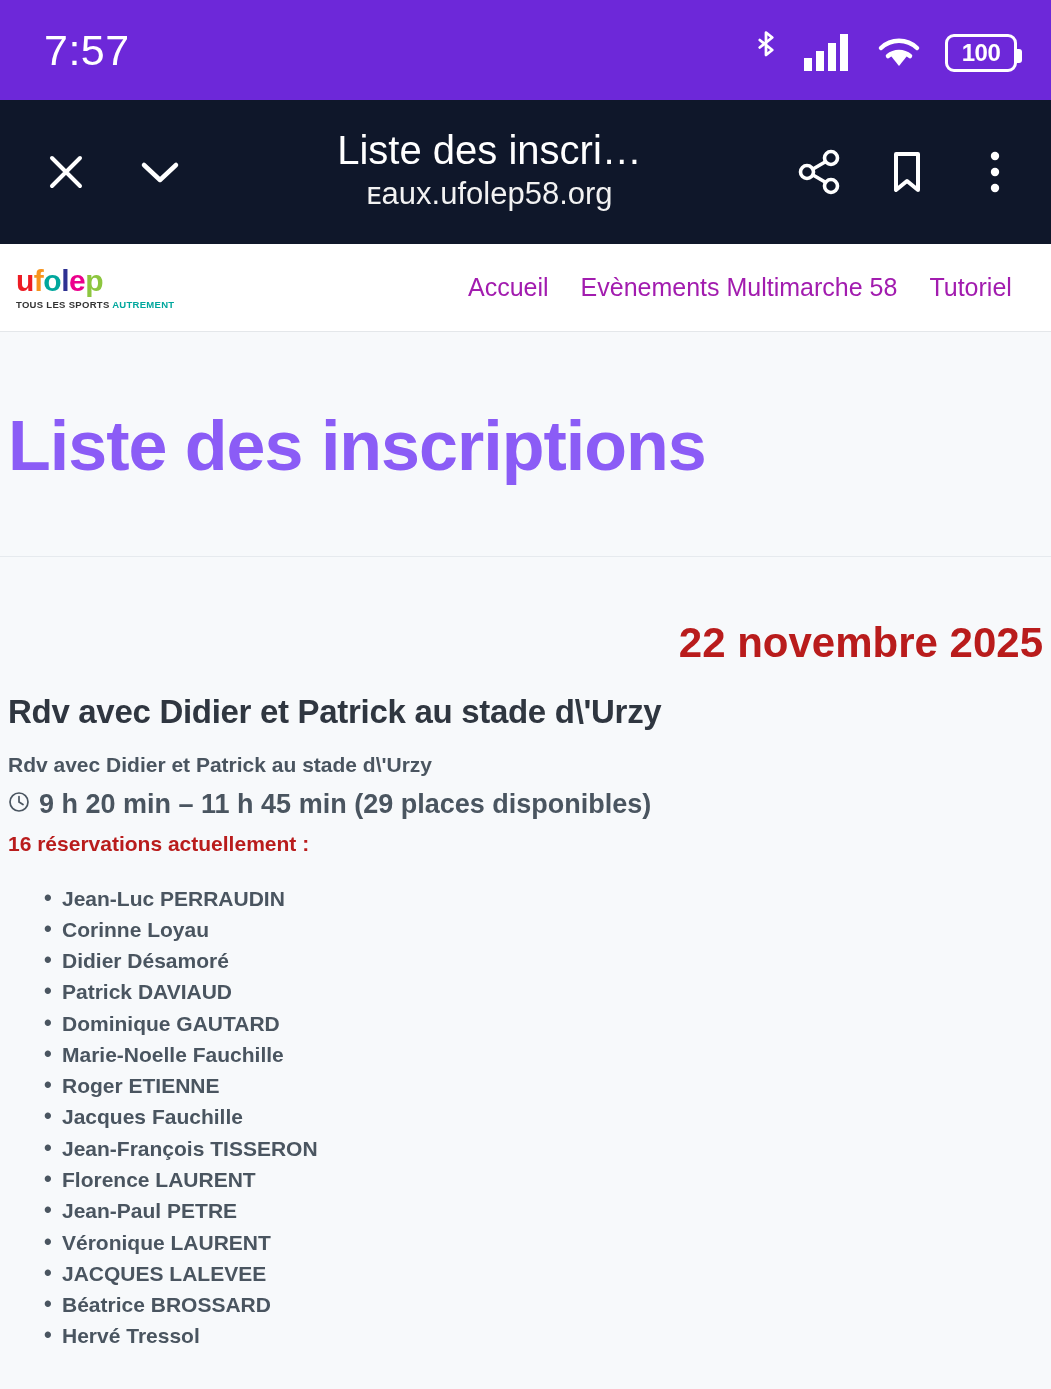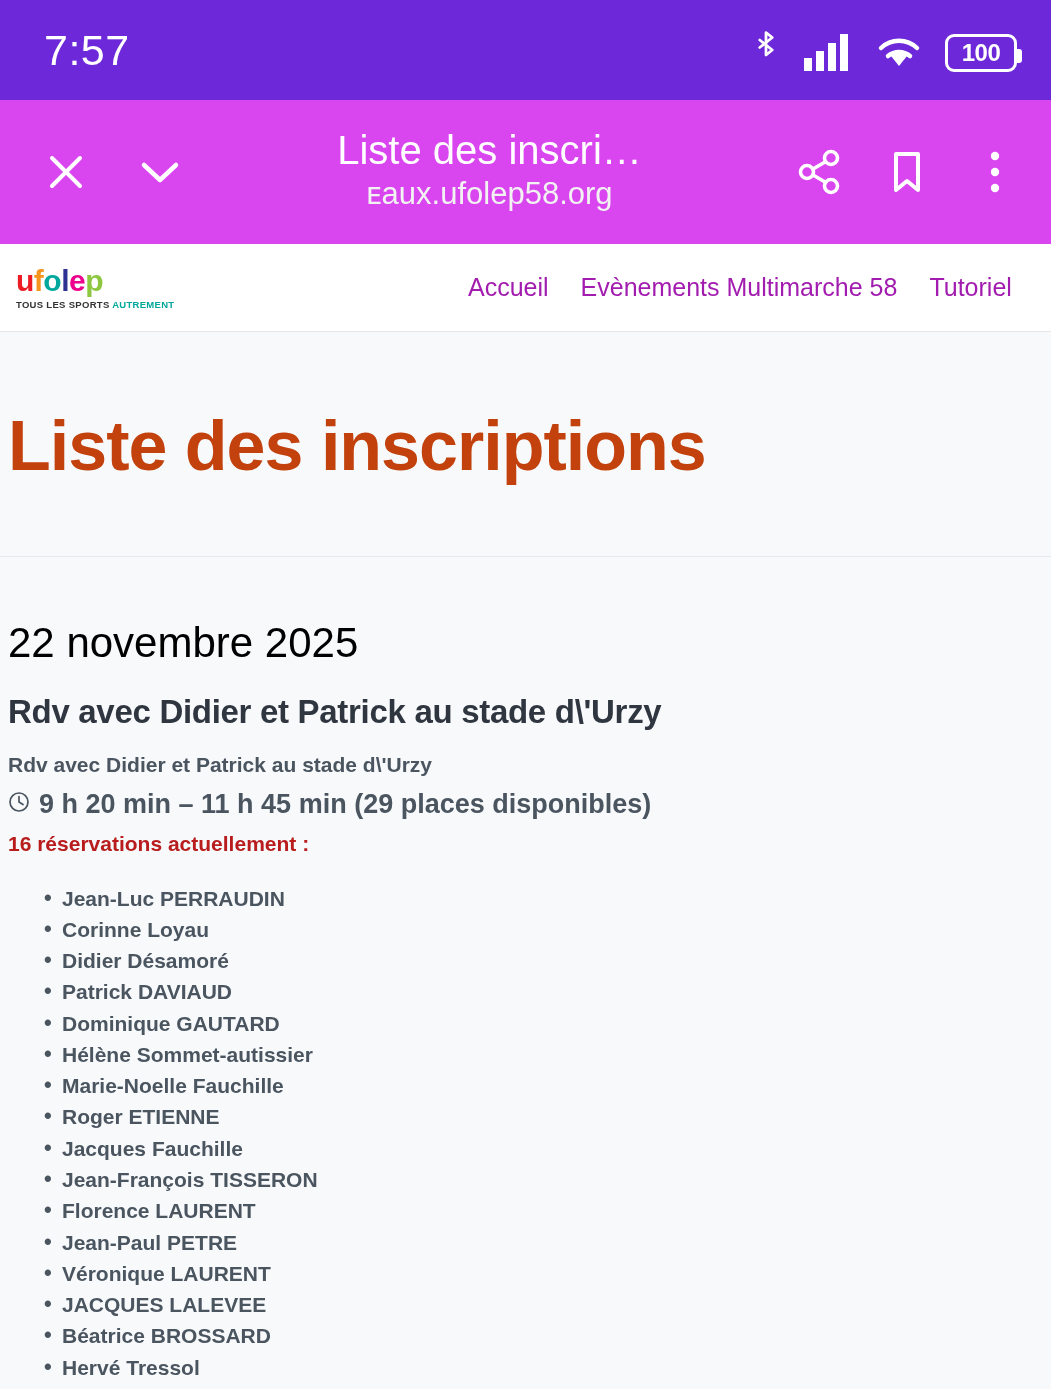--- a/index.html
+++ b/index.html
@@ -55,21 +55,21 @@
   .battery span {
     font-size: 24px;
     font-weight: 700;
     color: #ffffff;
     letter-spacing: -0.5px;
   }
 
   
   .cct {
     height: 144px;
-    background: #d946ef;
+    background: #0f172a;
     color: #ffffff;
     display: flex;
     align-items: center;
     padding: 0 26px 0 36px;
     position: relative;
   }
   .cct-left { display: flex; align-items: center; gap: 34px; flex: 0 0 auto; }
   .cct-btn {
     width: 60px; height: 60px;
     display: flex; align-items: center; justify-content: center;
@@ -164,33 +164,34 @@
     background: #f7f9fb;
     height: calc(1389px - 100px - 144px - 88px);
     overflow: hidden;
   }
   .hero {
     padding: 78px 0 72px 0;
     border-bottom: 1px solid #e6eaee;
     background: #f7f9fb;
   }
   .hero h1 {
-    color: #c2410c;
+    color: #8b5cf6;
     font-size: 70px;
     font-weight: 700;
     letter-spacing: -1px;
     padding: 0 8px;
     line-height: 1.05;
   }
   .content { padding: 62px 8px 0 8px; }
   .date {
     font-size: 42px;
-    color: #000000;
-    font-weight: 400;
+    color: #b91c1c;
+    font-weight: 700;
     margin-bottom: 26px;
+    text-align: right;
   }
   .evt-title {
     font-size: 33px;
     font-weight: 700;
     color: #2f3640;
     margin-bottom: 22px;
     letter-spacing: -0.3px;
   }
   .evt-sub {
     font-size: 21px;
@@ -347,21 +348,20 @@
       <span>9 h 20 min – 11 h 45 min (29 places disponibles)</span>
     </div>
     <div class="evt-count">16 réservations actuellement :</div>
 
     <ul class="names">
       <li>Jean-Luc PERRAUDIN</li>
       <li>Corinne Loyau</li>
       <li>Didier Désamoré</li>
       <li>Patrick DAVIAUD</li>
       <li>Dominique GAUTARD</li>
-      <li>Hélène Sommet-autissier</li>
       <li>Marie-Noelle Fauchille</li>
       <li>Roger ETIENNE</li>
       <li>Jacques Fauchille</li>
       <li>Jean-François TISSERON</li>
       <li>Florence LAURENT</li>
       <li>Jean-Paul PETRE</li>
       <li>Véronique LAURENT</li>
       <li>JACQUES LALEVEE</li>
       <li>Béatrice BROSSARD</li>
       <li>Hervé Tressol</li>

